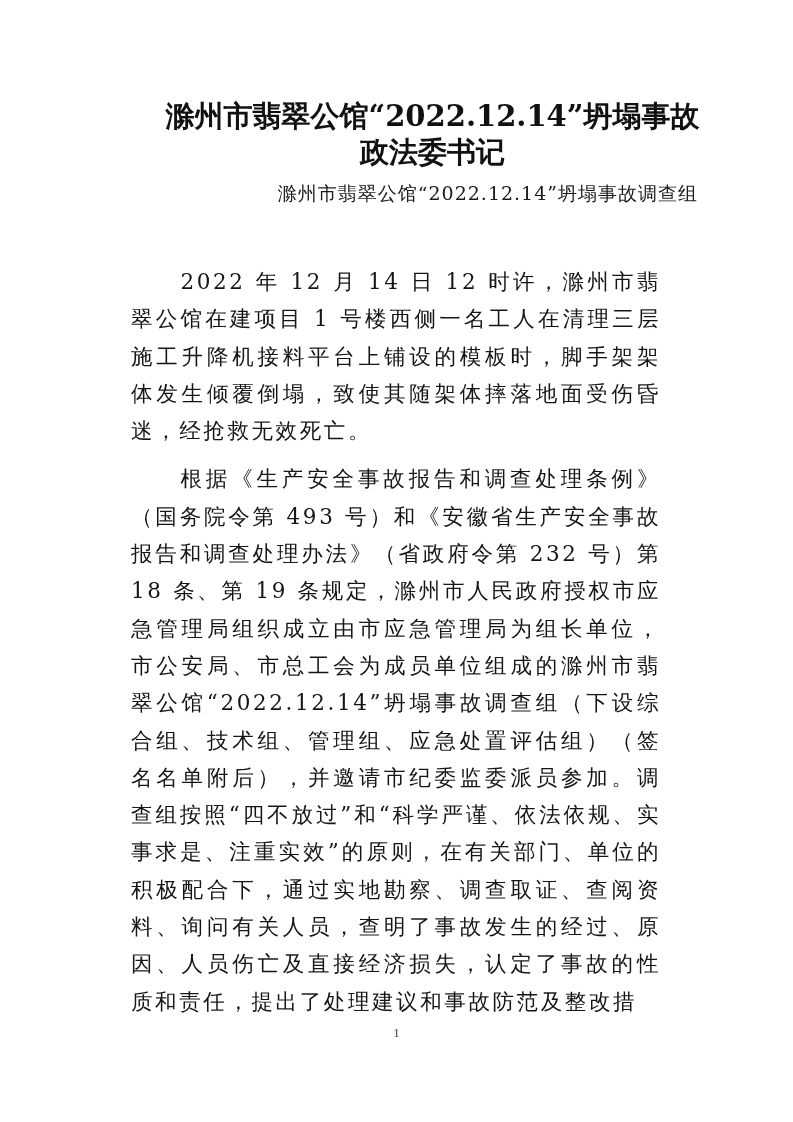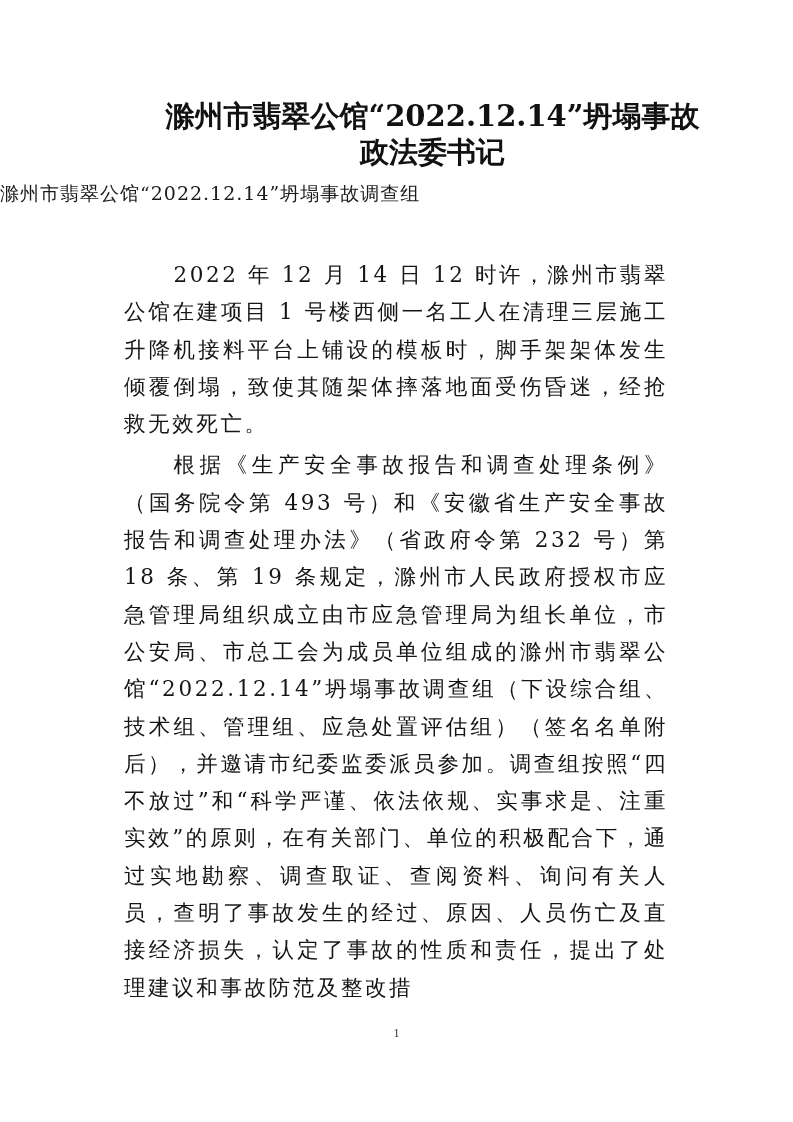--- a/index.html
+++ b/index.html
@@ -34,42 +34,42 @@
       margin: 0;
       padding-left: 36px;
     }
     .title-line1 { top: 98px; }
     .title-line2 { top: 134px; }
     .subtitle {
       position: absolute;
       left: 0;
       top: 180px;
       width: 698px;
-      text-align: left;
+      text-align: right;
       font-family: "DejaVu Serif", "Liberation Serif", serif;
       font-size: 19px;
       line-height: 26px;
       letter-spacing: 1px;
       color: #1a1a1a;
       margin: 0;
     }
     .body-text {
       position: absolute;
       left: 120px;
       top: 252px;
       width: 552px;
       font-family: "DejaVu Serif", "Liberation Serif", serif;
       font-size: 21.5px;
       line-height: 37.3px;
       color: #151515;
       letter-spacing: 2.6px;
       text-align: justify;
     }
     .body-text p {
-      margin: 4px;
+      margin: 11px;
       text-indent: 2.3em;
     }
     .page-number {
       position: absolute;
       left: 0;
       width: 793px;
       top: 1026px;
       text-align: center;
       font-family: "Liberation Serif", serif;
       font-size: 12px;

